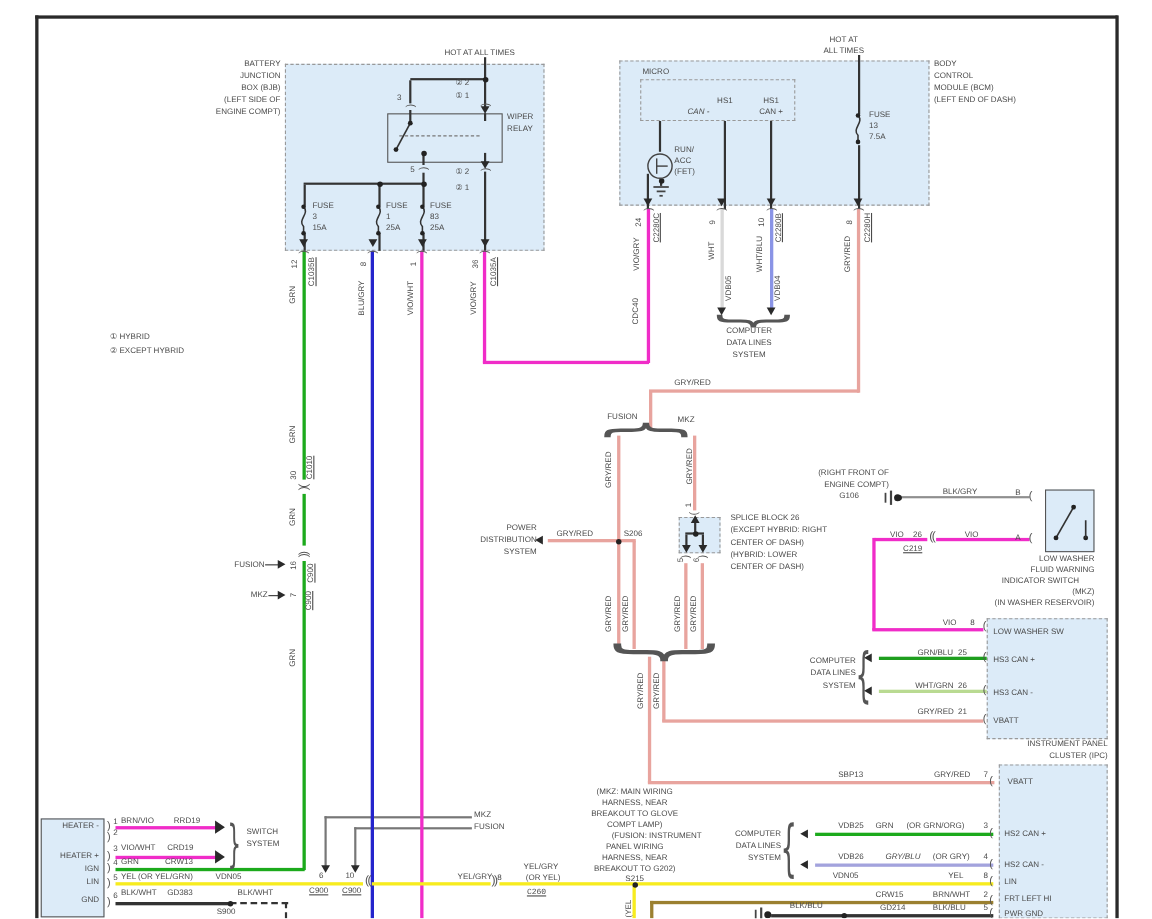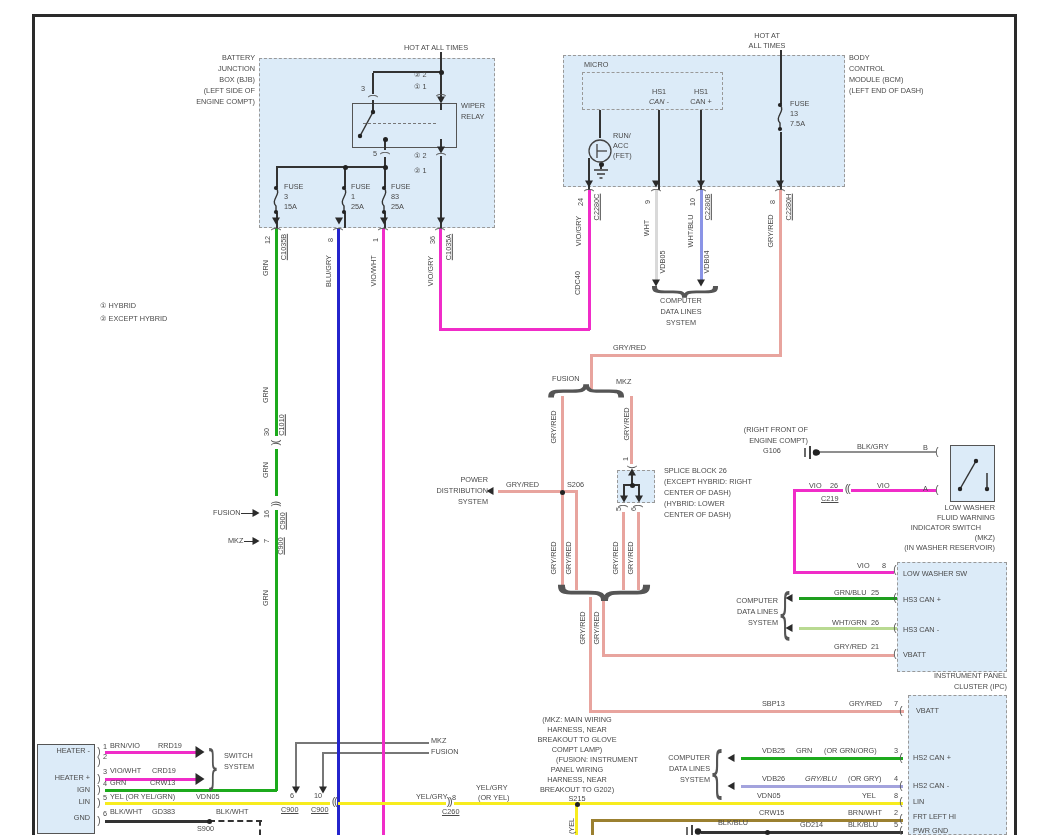--- a/index.html
+++ b/index.html
@@ -267,21 +267,21 @@
     <div class="lbl" style="left: 351px; top: 203px;">25A</div>
     <div class="lbl" style="left: 391px; top: 183px;">FUSE</div>
     <div class="lbl" style="left: 391px; top: 193px;">83</div>
     <div class="lbl" style="left: 391px; top: 203px;">25A</div>
     <div class="lbl" style="left: 100px; top: 302px;">① HYBRID</div>
     <div class="lbl" style="left: 100px; top: 315px;">② EXCEPT HYBRID</div>
     <div class="lbl" style="left: 767px; top: 32px; transform: translateX(-50%);">HOT AT</div>
     <div class="lbl" style="left: 767px; top: 42px; transform: translateX(-50%);">ALL TIMES</div>
     <div class="lbl" style="left: 584px; top: 61px;">MICRO</div>
     <div class="lbl" style="left: 659px; top: 88px; transform: translateX(-50%);">HS1</div>
-    <div class="lbl" style="left: 659px; top: 98px; transform: translateX(-50%); font-style: italic;">CAN -</div>
+    <div class="lbl" style="left: 635px; top: 98px; transform: translateX(-50%); font-style: italic;">CAN -</div>
     <div class="lbl" style="left: 701px; top: 88px; transform: translateX(-50%);">HS1</div>
     <div class="lbl" style="left: 701px; top: 98px; transform: translateX(-50%);">CAN +</div>
     <div class="lbl" style="left: 613px; top: 132px;">RUN/</div>
     <div class="lbl" style="left: 613px; top: 142px;">ACC</div>
     <div class="lbl" style="left: 613px; top: 152px;">(FET)</div>
     <div class="lbl" style="left: 790px; top: 100px;">FUSE</div>
     <div class="lbl" style="left: 790px; top: 110px;">13</div>
     <div class="lbl" style="left: 790px; top: 120px;">7.5A</div>
     <div class="lbl" style="left: 849px; top: 54px;">BODY</div>
     <div class="lbl" style="left: 849px; top: 65px;">CONTROL</div>
@@ -360,21 +360,21 @@
     <div class="lbl" style="left: 913px; top: 754px;">HS2 CAN +</div>
     <div class="lbl" style="left: 762px; top: 775px;">VDB26</div>
     <div class="lbl" style="left: 805px; top: 775px; font-style: italic;">GRY/BLU</div>
     <div class="lbl" style="left: 848px; top: 775px;">(OR GRY)</div>
     <div class="lbl" style="left: 894px; top: 775px;">4</div>
     <div class="lbl" style="left: 913px; top: 782px;">HS2 CAN -</div>
     <div class="lbl" style="left: 757px; top: 792px;">VDN05</div>
     <div class="lbl" style="left: 862px; top: 792px;">YEL</div>
     <div class="lbl" style="left: 894px; top: 792px;">8</div>
     <div class="lbl" style="left: 913px; top: 798px;">LIN</div>
-    <div class="lbl" style="left: 759px; top: 809px;">CRW15</div>
+    <div class="lbl" style="left: 796px; top: 809px;">CRW15</div>
     <div class="lbl" style="left: 848px; top: 809px;">BRN/WHT</div>
     <div class="lbl" style="left: 894px; top: 809px;">2</div>
     <div class="lbl" style="left: 913px; top: 813px;">FRT LEFT HI</div>
     <div class="lbl" style="left: 718px; top: 819px;">BLK/BLU</div>
     <div class="lbl" style="left: 800px; top: 821px;">GD214</div>
     <div class="lbl" style="left: 848px; top: 821px;">BLK/BLU</div>
     <div class="lbl" style="left: 894px; top: 821px;">5</div>
     <div class="lbl" style="left: 913px; top: 827px;">PWR GND</div>
     <div class="lbl" style="left: 90px; top: 747px; transform: translateX(-100%);">HEATER -</div>
     <div class="lbl" style="left: 90px; top: 774px; transform: translateX(-100%);">HEATER +</div>
@@ -400,21 +400,21 @@
     <div class="lbl" style="left: 216px; top: 808px;">BLK/WHT</div>
     <div class="lbl" style="left: 197px; top: 825px;">S900</div>
     <div class="lbl" style="left: 224px; top: 752px;">SWITCH</div>
     <div class="lbl" style="left: 224px; top: 763px;">SYSTEM</div>
     <div class="lbl" style="left: 290px; top: 792px;">6</div>
     <div class="lbl" style="left: 314px; top: 792px;">10</div>
     <div class="lbl u" style="left: 281px; top: 806px;">C900</div>
     <div class="lbl u" style="left: 311px; top: 806px;">C900</div>
     <div class="lbl" style="left: 416px; top: 793px;">YEL/GRY</div>
     <div class="lbl" style="left: 452px; top: 794px;">8</div>
-    <div class="lbl u" style="left: 442px; top: 808px;">C260</div>
+    <div class="lbl u" style="left: 479px; top: 808px; font-family: Liberation Mono, monospace;">C260</div>
     <div class="lbl" style="left: 476px; top: 784px;">YEL/GRY</div>
     <div class="lbl" style="left: 478px; top: 794px;">(OR YEL)</div>
     <div class="lbl" style="left: 213px; top: 509px;">FUSION</div>
     <div class="lbl" style="left: 228px; top: 537px;">MKZ</div>
     <div class="lbl" style="left: 268px; top: 240px; transform: translate(-50%, -50%) rotate(-90deg);">12</div>
     <div class="lbl u" style="left: 284px; top: 247px; transform: translate(-50%, -50%) rotate(-90deg);">C1035B</div>
     <div class="lbl" style="left: 266px; top: 268px; transform: translate(-50%, -50%) rotate(-90deg);">GRN</div>
     <div class="lbl" style="left: 331px; top: 240px; transform: translate(-50%, -50%) rotate(-90deg);">8</div>
     <div class="lbl" style="left: 329px; top: 271px; transform: translate(-50%, -50%) rotate(-90deg);">BLU/GRY</div>
     <div class="lbl" style="left: 376px; top: 240px; transform: translate(-50%, -50%) rotate(-90deg);">1</div>

